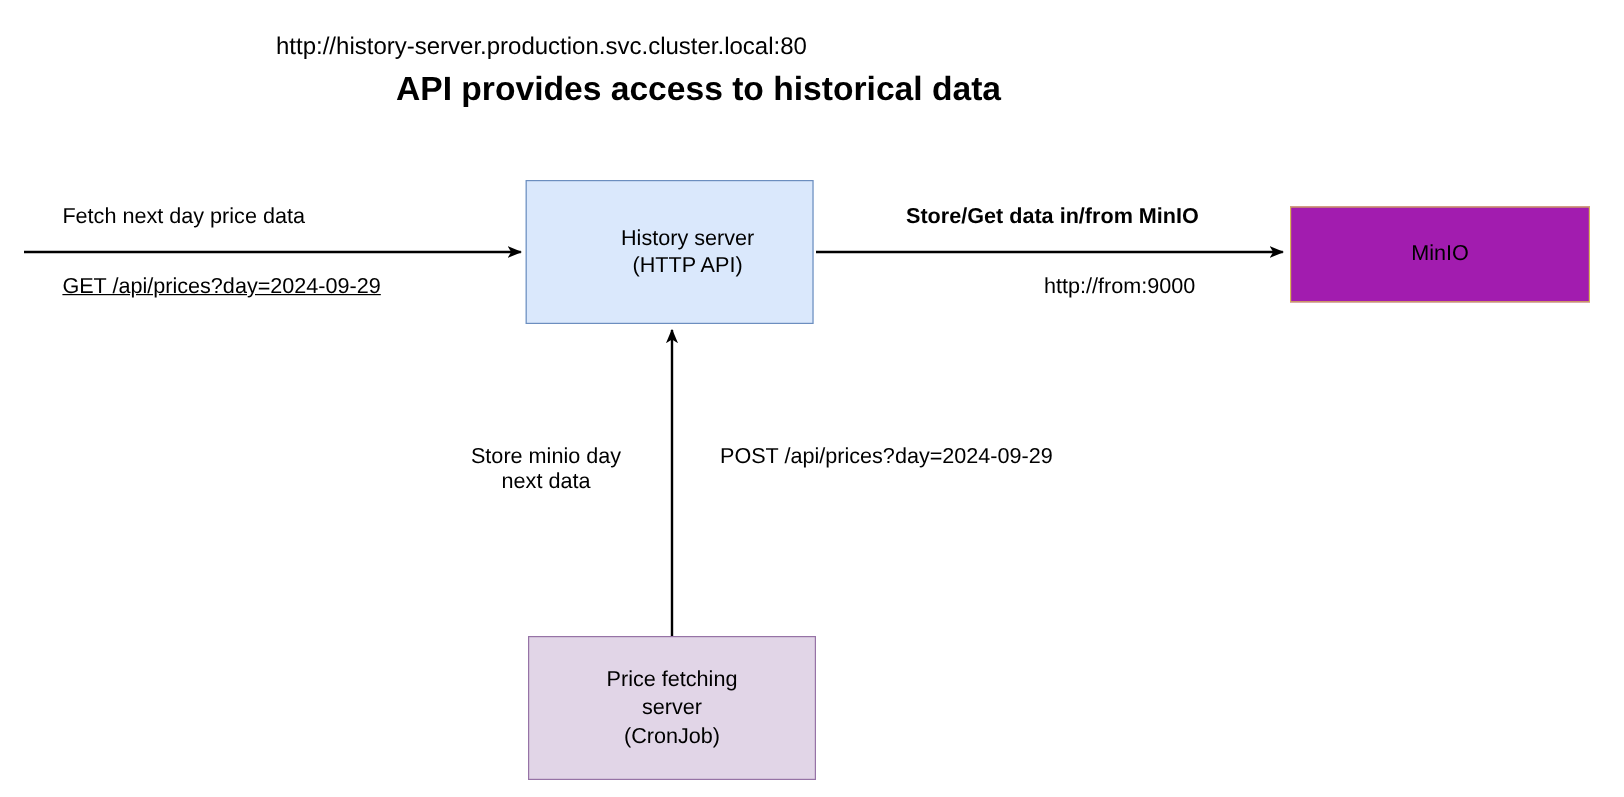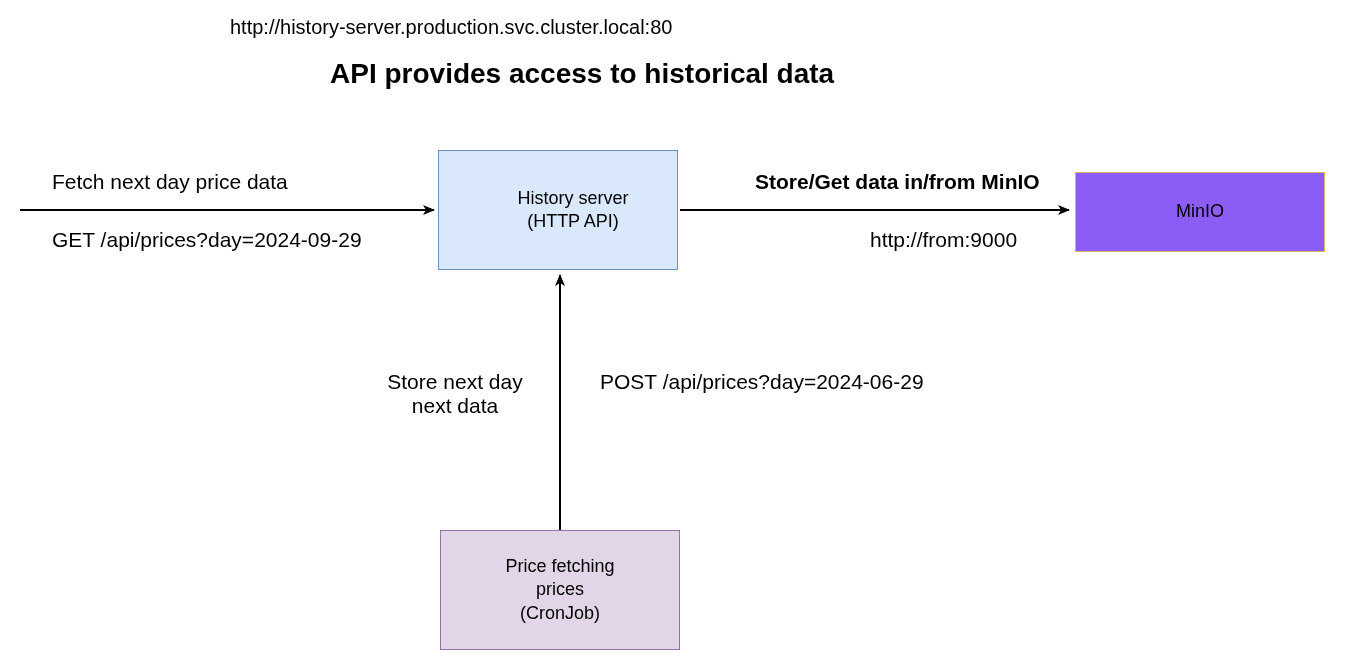--- a/index.html
+++ b/index.html
@@ -27,26 +27,26 @@
   }
   .box.history {
     background: #dae8fc;
     border-color: #6c8ebf;
   }
   .box.price {
     background: #e1d5e7;
     border-color: #9673a6;
   }
   .box.minio {
-    background: #8b5cf6;
+    background: #a21caf;
     border-color: #d6b656;
   }
   .label {
     position: absolute;
-    font-size: 21px;
+    font-size: 18px;
     color: #000;
     white-space: nowrap;
     text-align: center;
   }
   .label.center {
     text-align: center;
     white-space: normal;
   }
   .title-url {
     font-size: 20px;
@@ -60,59 +60,59 @@
     left: 0;
     top: 0;
     width: 1353px;
     height: 664px;
     pointer-events: none;
   }
 </style>
 </head>
 <body>
 
-<div class="label title-url" style="left:230px; top:16px;">http://history-server.production.svc.cluster.local:80</div>
+<div class="label title-url" style="left:230px; top:28px;">http://history-server.production.svc.cluster.local:80</div>
 <div class="label title-bold" style="left:330px; top:58px;">API provides access to historical data</div>
 
 <svg class="diagram">
   <defs>
     <marker id="arrowhead" markerWidth="12" markerHeight="10" refX="11" refY="5" orient="auto" markerUnits="userSpaceOnUse">
       <path d="M0,0 L12,5 L0,10 L3,5 Z" fill="#000"></path>
     </marker>
   </defs>
 
   <line x1="20" y1="210" x2="434" y2="210" stroke="#000" stroke-width="2" marker-end="url(#arrowhead)"></line>
 
   <line x1="680" y1="210" x2="1069" y2="210" stroke="#000" stroke-width="2" marker-end="url(#arrowhead)"></line>
 
   <line x1="560" y1="530" x2="560" y2="275" stroke="#000" stroke-width="2" marker-end="url(#arrowhead)"></line>
 </svg>
 
 <div class="label" style="left:52px; top:170px;">Fetch next day price data</div>
-<div class="label" style="left:52px; top:228px;">GET /api/prices?day=2024-09-29</div>
+<div class="label" style="left:52px; top:228px;text-decoration:underline;">GET /api/prices?day=2024-09-29</div>
 
 <div class="label" style="left:755px; top:170px;font-weight:bold;">Store/Get data in/from MinIO</div>
 <div class="label" style="left:870px; top:228px;">http://from:9000</div>
 
 <div class="label center" style="left:370px; top:370px; width:170px; text-align:center;">
-  <span>Store next day</span><br>
+  <span>Store minio day</span><br>
   <span>next data</span>
 </div>
-<div class="label" style="left:600px; top:370px;">POST /api/prices?day=2024-06-29</div>
+<div class="label" style="left:600px; top:370px;">POST /api/prices?day=2024-09-29</div>
 
 <div class="box history" style="left:438px; top:150px; width:240px; height:120px;padding-left:36px;">
   <div>
     <span>History server</span><br>
     <span>(HTTP API)</span>
   </div>
 </div>
 
 <div class="box price" style="left:440px; top:530px; width:240px; height:120px;">
   <div>
     <span>Price fetching</span><br>
-    <span>prices</span><br>
+    <span>server</span><br>
     <span>(CronJob)</span>
   </div>
 </div>
 
 <div class="box minio" style="left:1075px; top:172px; width:250px; height:80px;">
   <span>MinIO</span>
 </div>
 
 </body></html>

